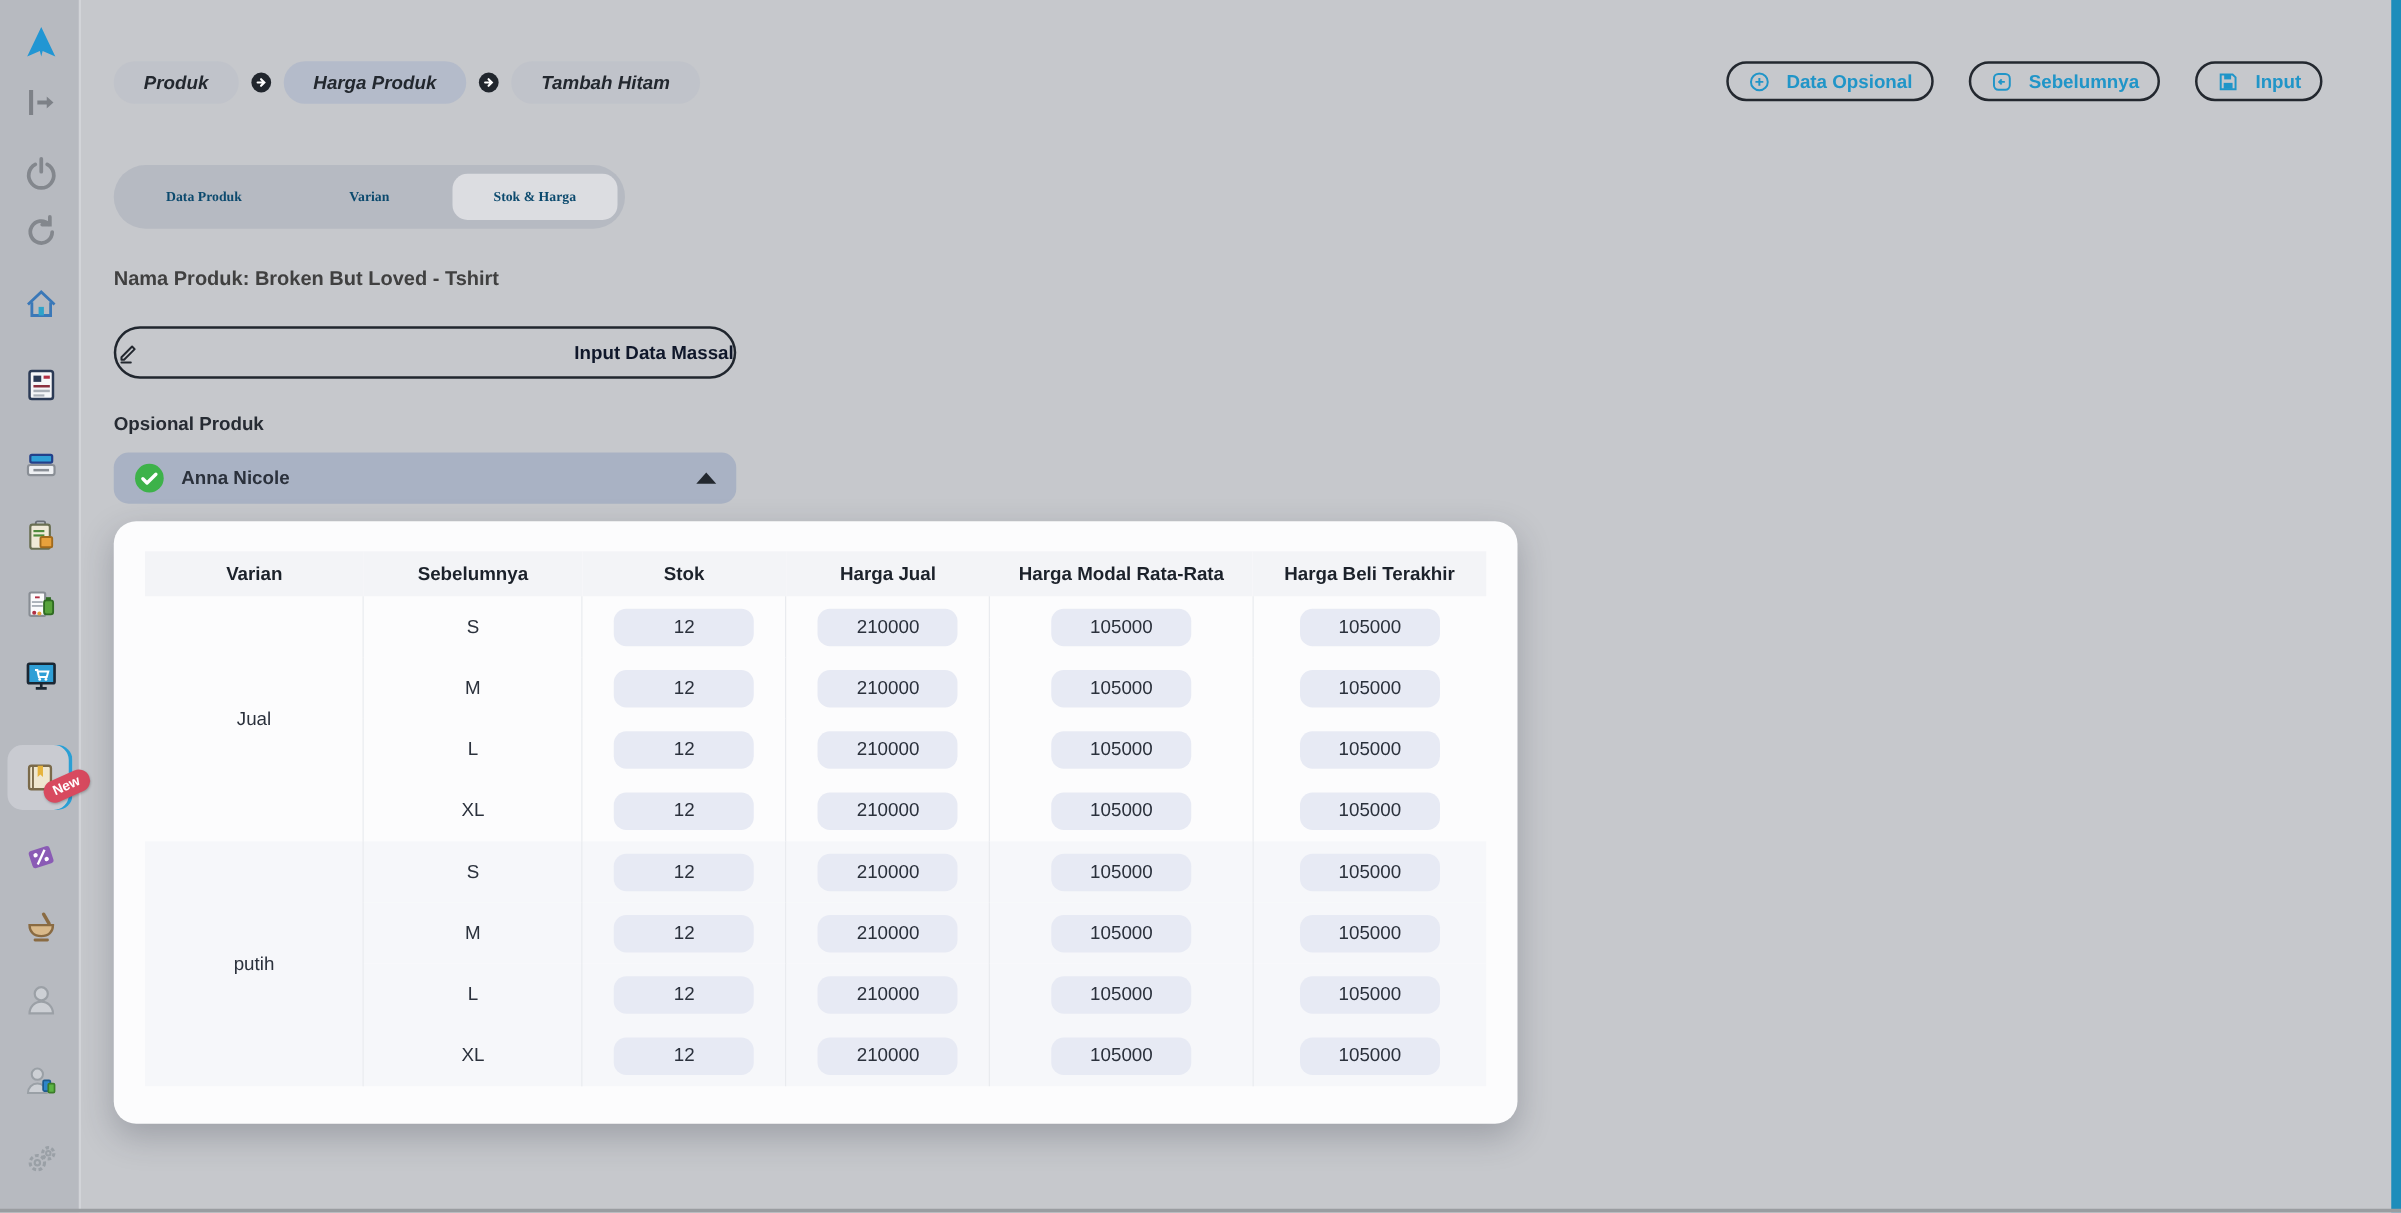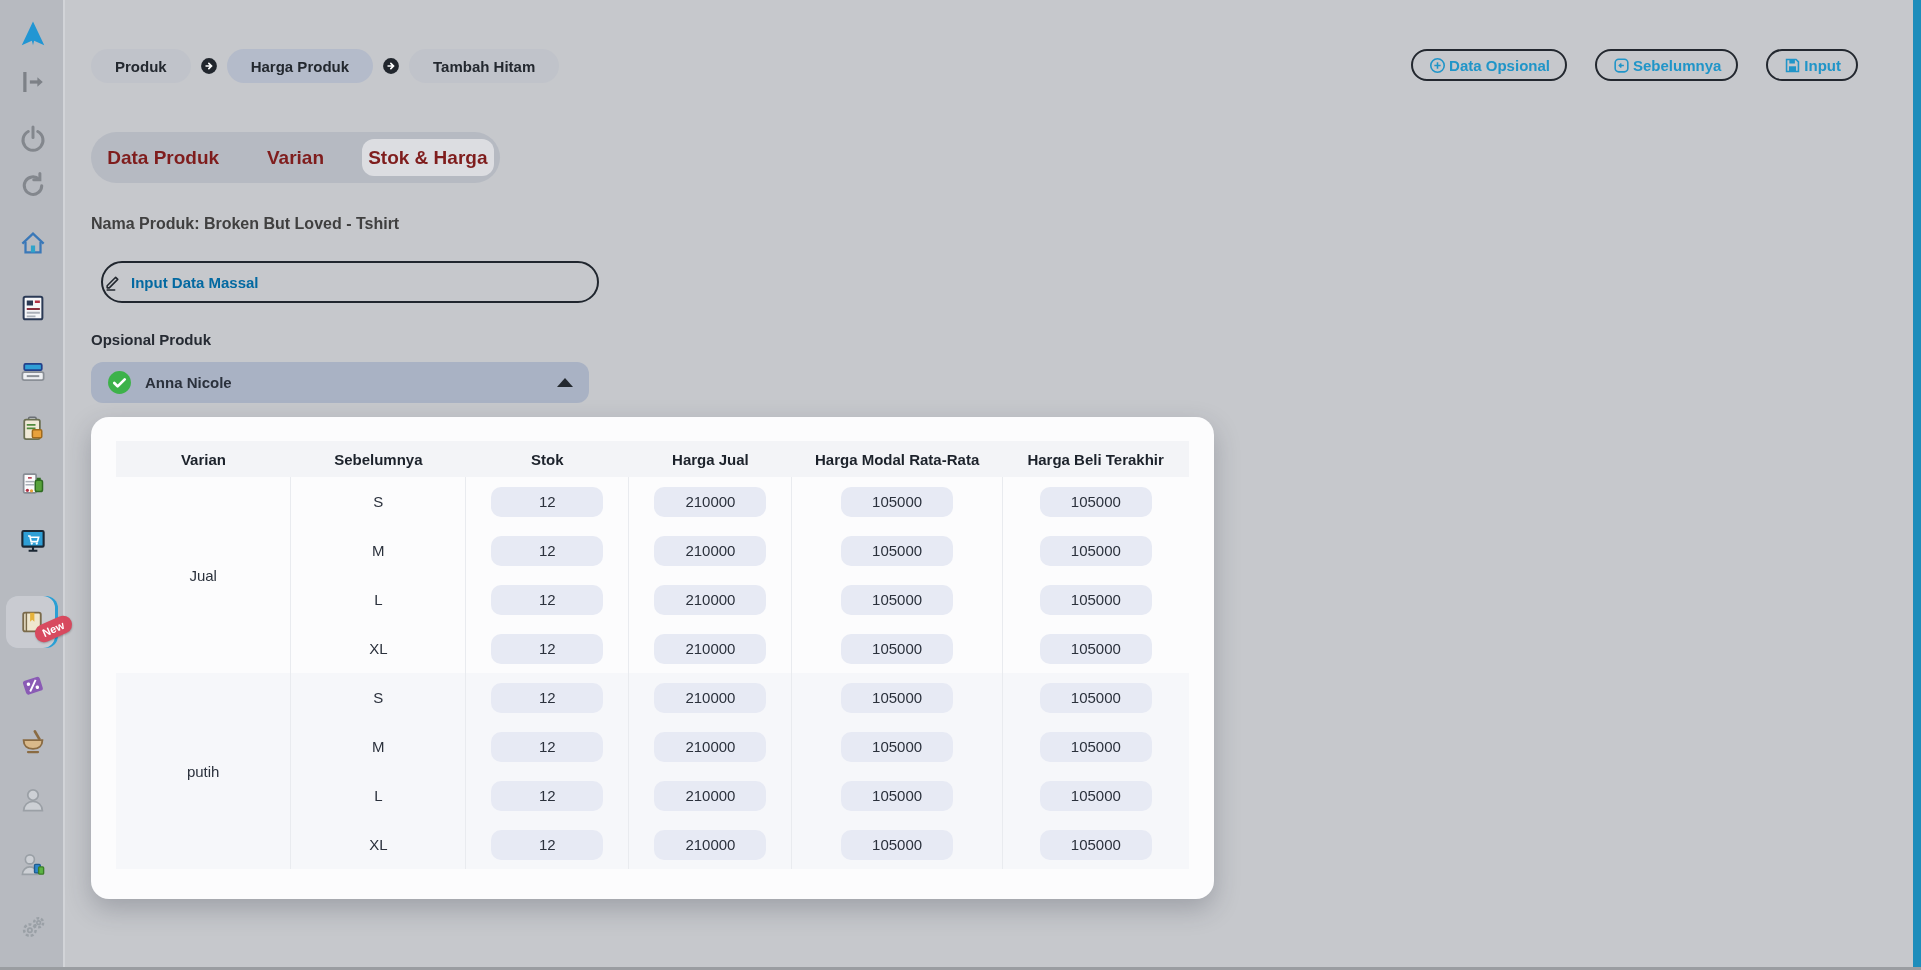--- a/index.html
+++ b/index.html
@@ -35,54 +35,54 @@
   }
   
   .right-bar { position:absolute; right:0; top:0; width:8px; height:970px; background:#1d8dbb; }
   .bottom-edge { position:absolute; left:0; bottom:0; width:1921px; height:3px; background:#9a9da1; }
 
   
   .breadcrumb { position:absolute; left:91px; top:49px; display:flex; align-items:center; gap:8px; }
   .crumb {
     height:34px; padding:0 24px; border-radius:17px;
     background:#c0c3ca; display:flex; align-items:center;
-    font-weight:700; font-size:15px; color:#23282f;
+    font-weight:700; font-size:15px; color:#23282f;font-style:italic;
   }
   .crumb.current { background:#b4bbca; }
   .crumb-arrow { width:20px; height:20px; display:block; }
 
   .actions { position:absolute; right:63px; top:49px; display:flex; align-items:center; gap:28px; }
   .action-btn {
     height:32px; padding:0 15px; border-radius:16px;
     border:2px solid #23282f; background:transparent;
-    display:flex; align-items:center; gap:2px;
+    display:flex; align-items:center; gap:12px;
     font-weight:700; font-size:15px; color:#2095c8; cursor:pointer;
   }
   .action-btn svg { width:19px; height:19px; }
 
   
   .tabbar {
     position:absolute; left:91px; top:132px; width:409px; height:51px;
     background:#b6bac2; border-radius:26px;
     display:flex; align-items:center; padding:0 6px;
   }
   .tab {
     flex:1; height:37px; border-radius:12px;
     display:flex; align-items:center; justify-content:center;
-    font-weight:700; font-size:19px; color:#7f1d1d; cursor:pointer;
+    font-weight:700; font-size:11px; color:#0c4a6e; cursor:pointer;font-family:Liberation Serif, serif;
   }
   .tab.active { background:#dcdde1; }
 
   
   .product-name { position:absolute; left:91px; top:215px; font-weight:700; font-size:16px; color:#404040; }
   .bulk-btn {
-    position:absolute; left:101px; top:261px; width:498px; height:42px;
+    position:absolute; left:91px; top:261px; width:498px; height:42px;
     border:2px solid #20262e; border-radius:22px; background:transparent;
-    display:flex; align-items:center; justify-content:flex-start; gap:8px;
-    font-weight:700; font-size:15px; color:#0369a1; cursor:pointer;
+    display:flex; align-items:center; justify-content:space-between; gap:8px;
+    font-weight:700; font-size:15px; color:#0f172a; cursor:pointer;
   }
   .bulk-btn svg { width:20px; height:20px; }
   .alloc-label { position:absolute; left:91px; top:331px; font-weight:700; font-size:15px; color:#262b33; }
   .alloc-select {
     position:absolute; left:91px; top:362px; width:498px; height:41px;
     background:#a9b2c4; border-radius:12px;
     display:flex; align-items:center; padding:0 16px; gap:13px; cursor:pointer;
   }
   .alloc-select .check svg { width:25px; height:25px; display:block; }
   .alloc-name { font-weight:700; font-size:15px; color:#2b313c; flex:1; }

